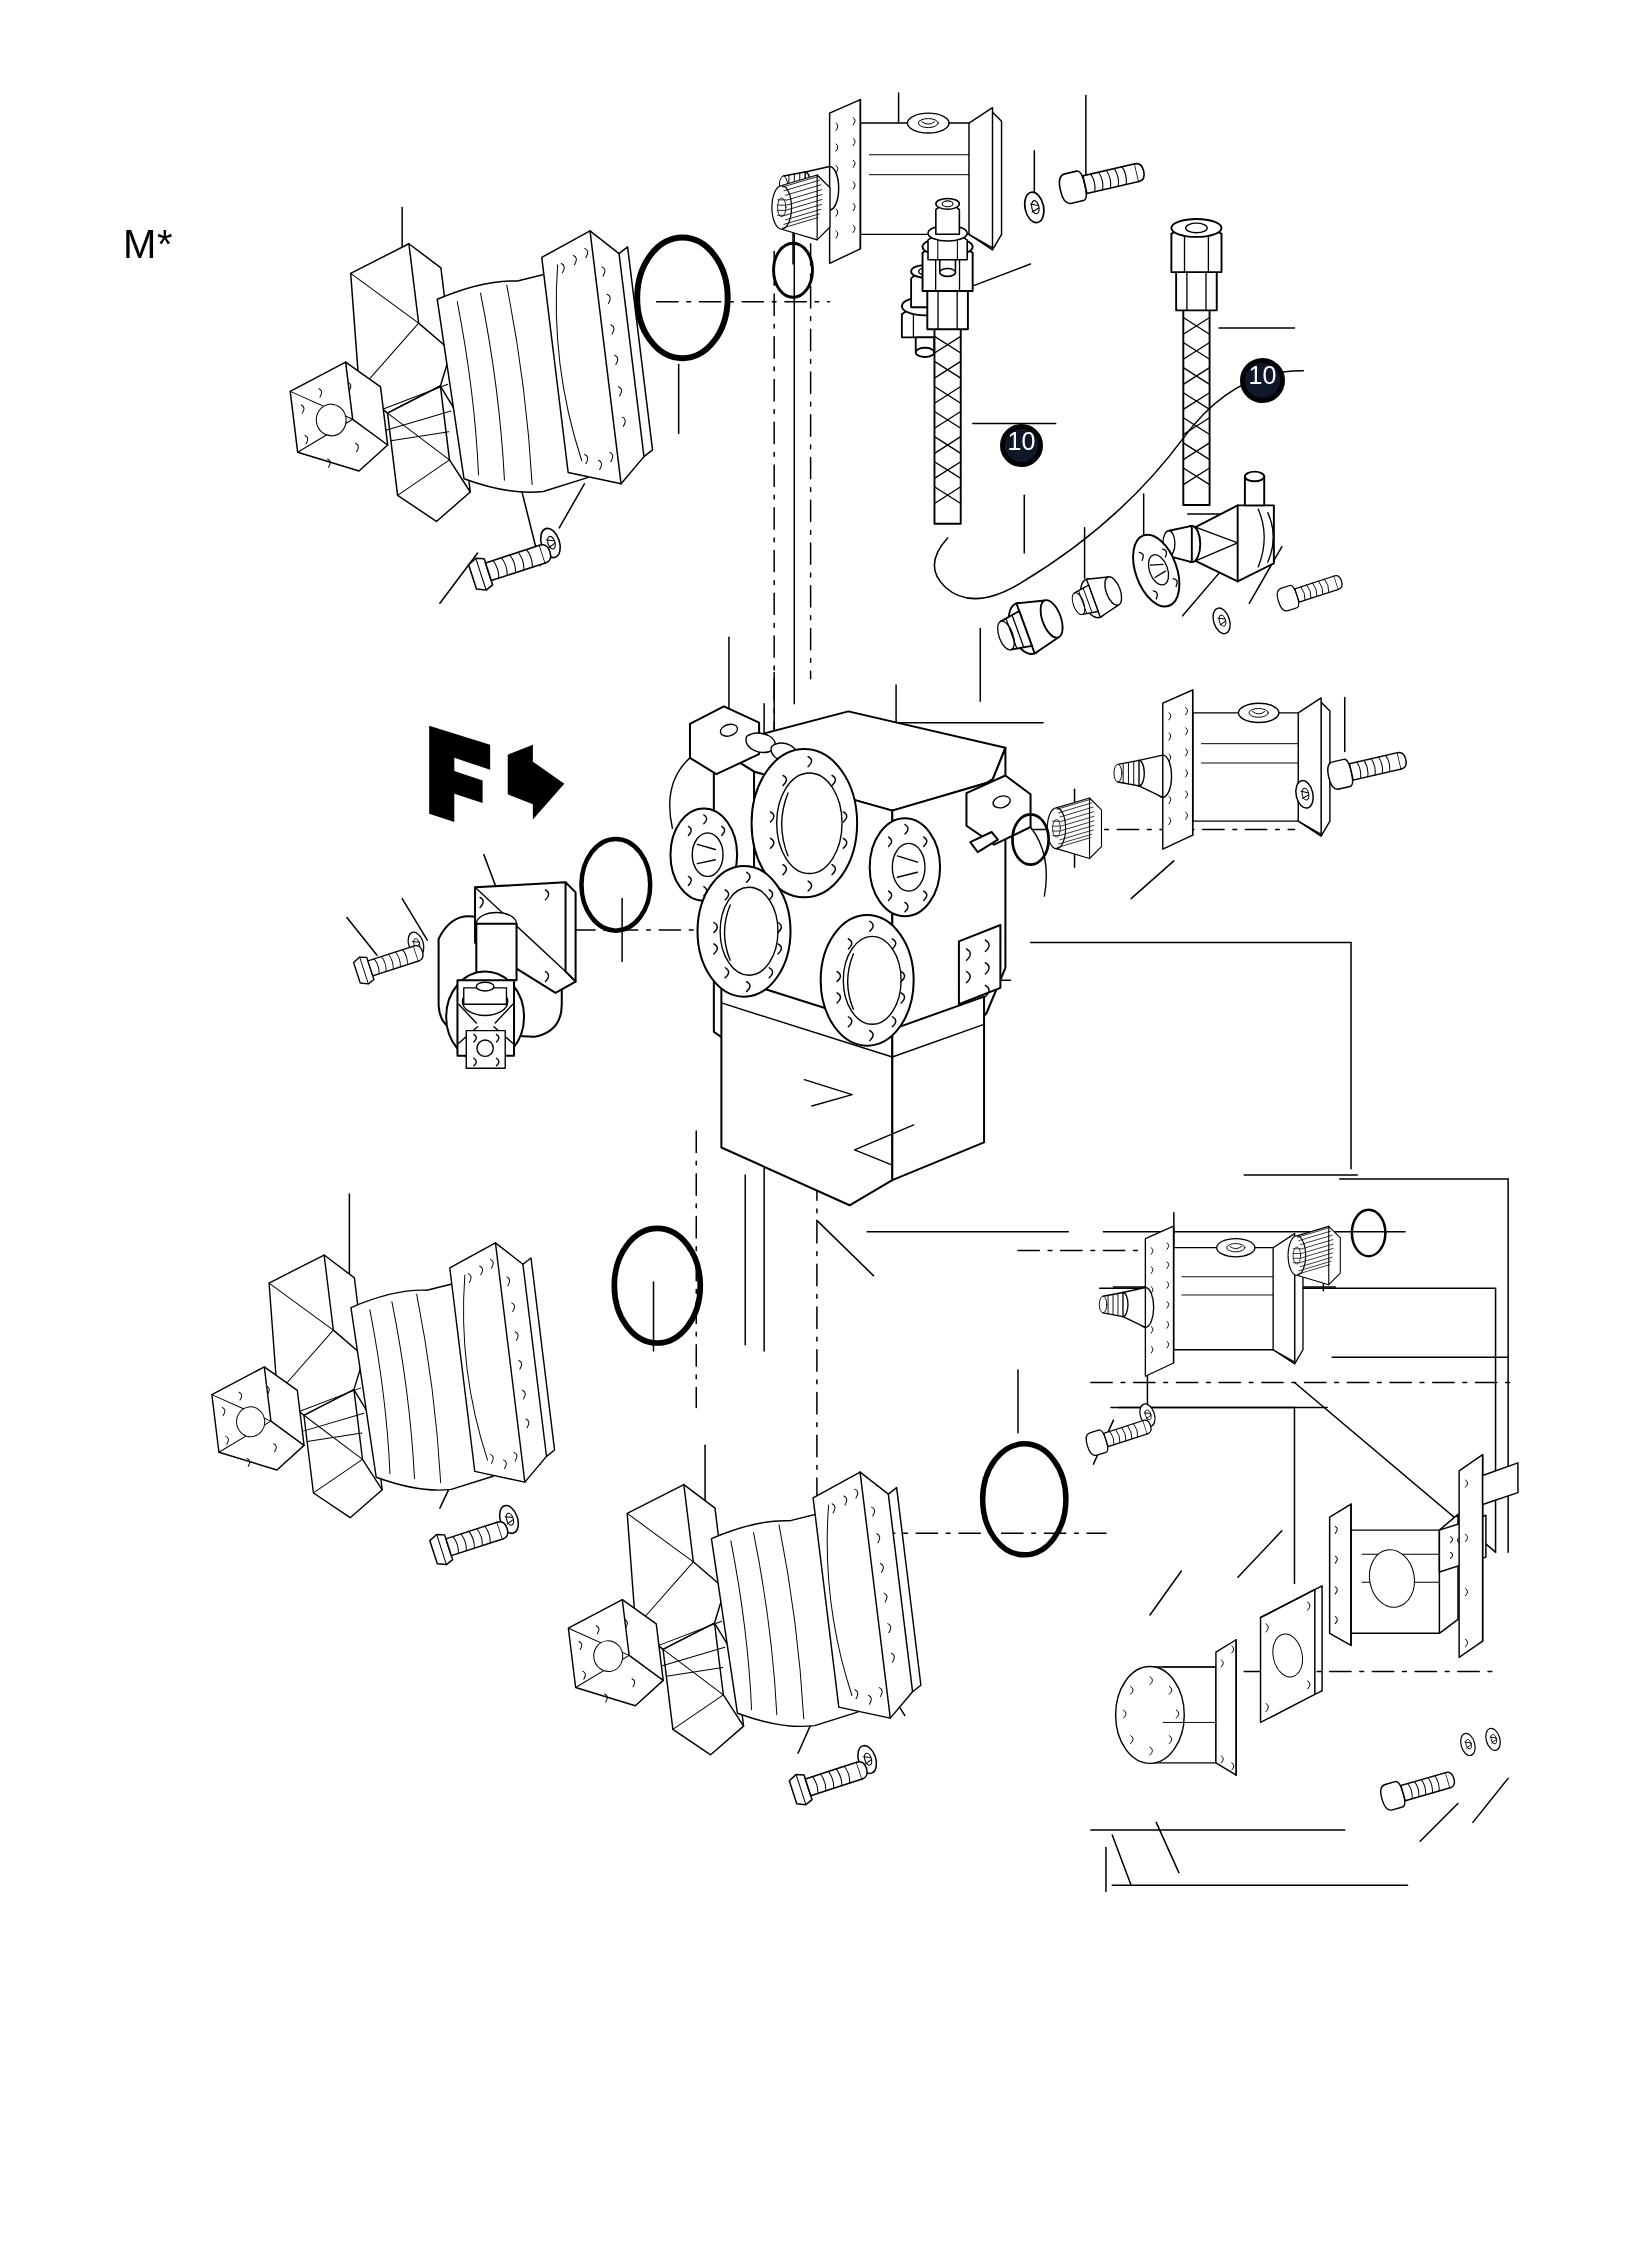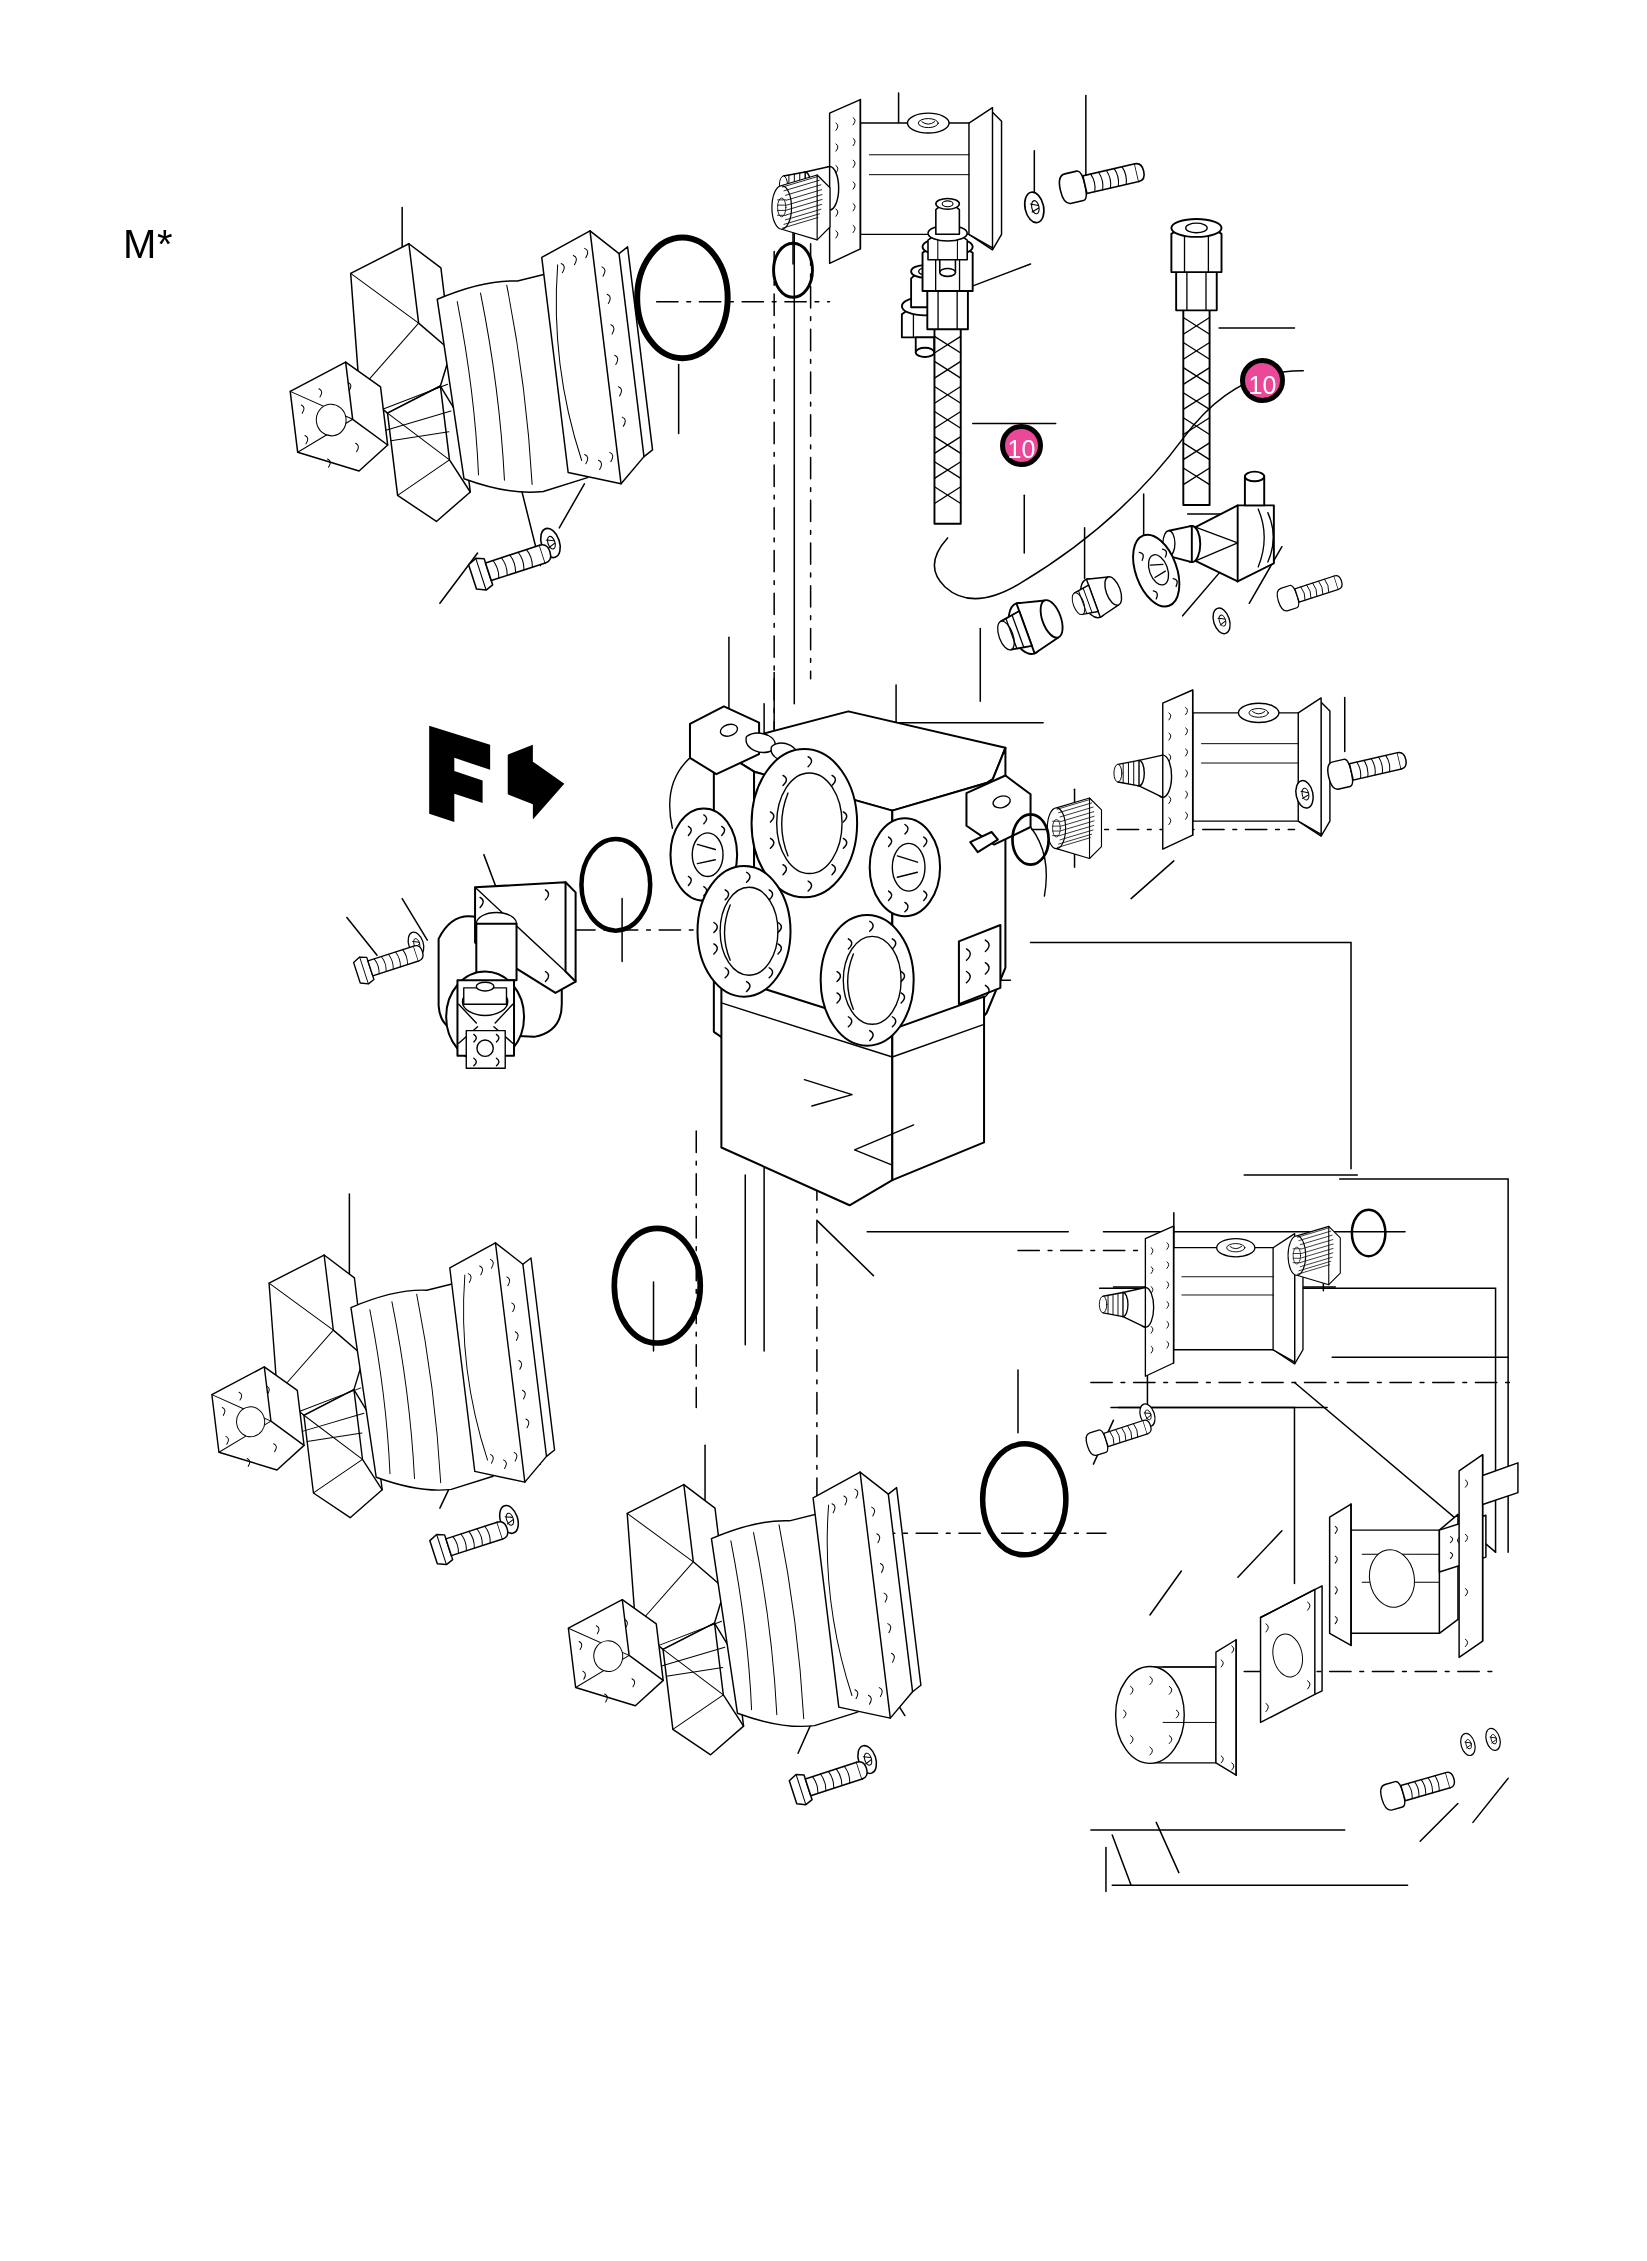--- a/index.html
+++ b/index.html
@@ -18,27 +18,27 @@
     font-family:"Liberation Sans",sans-serif;
     font-weight:400;
     color:#000;
     white-space:pre;
     line-height:1;
   }
   #m-star{left:123px;top:224px;font-size:40px;letter-spacing:0.6px;}
   .callout{
     position:absolute;
     border-radius:50%;
-    background:#ec4899;
+    background:#0f172a;
     border:5px solid #000000;
     box-sizing:border-box;
     color:#ffffff;
     font-family:"Liberation Sans",sans-serif;
     display:flex;
-    align-items:flex-end;
+    align-items:flex-start;
     justify-content:center;
     font-weight:400;
     line-height:1;
   }
 </style>
 </head>
 <body>
 
 <div id="page">
 

